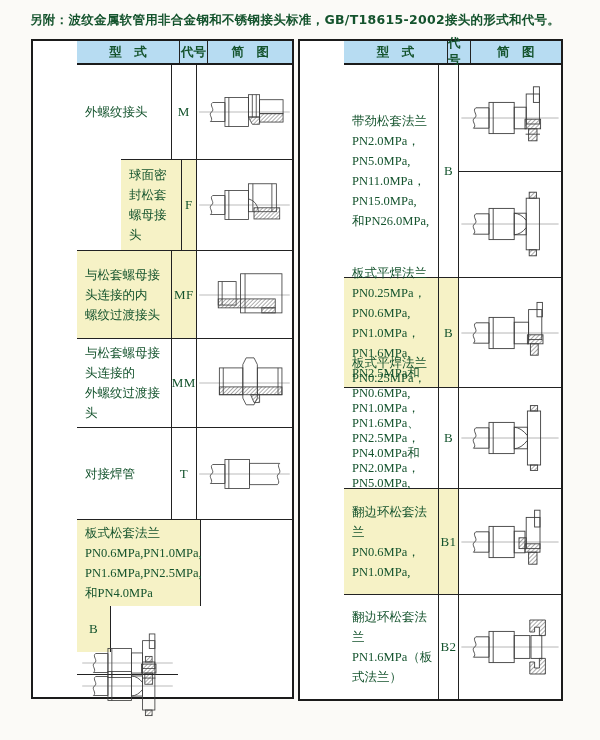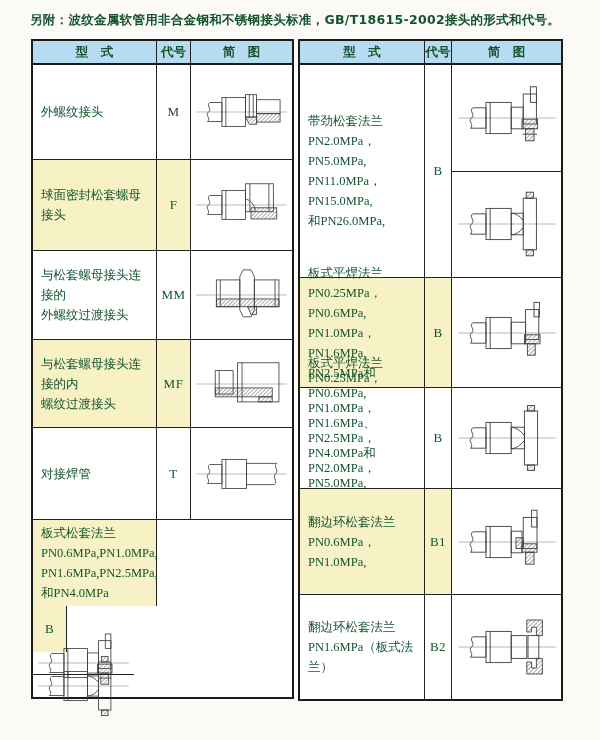--- a/index.html
+++ b/index.html
@@ -16,20 +16,21 @@
   .title {
     position: absolute; left: 30px; top: 12px; width: 555px;
     font-family: "DejaVu Sans", "Liberation Sans", sans-serif;
     font-weight: 700; font-size: 12.5px; letter-spacing: 0.3px;
     white-space: nowrap;
   }
   .tbl {
     position: absolute; top: 39px;
     border: 2px solid var(--border, #1b1b1b);
     background: #fff;
+    padding-left: 44px;
   }
   .tbl-left  { left: 31px;  width: 263px; }
   .tbl-right { left: 298px; width: 265px; }
   .hrow {
     display: flex; height: 24px;
     background: var(--hdr, #b7dcf2);
     border-bottom: 2px solid var(--border, #1b1b1b);
   }
   .hcell {
     display: flex; align-items: center; justify-content: center;
@@ -100,21 +101,21 @@
                 <line x1="99" y1="24" x2="99" y2="64"></line>
                 <line x1="106" y1="24" x2="106" y2="64"></line>
                 <rect x="112" y="33" width="42" height="25"></rect>
                 <rect x="112" y="58" width="42" height="15" fill="url(#H)"></rect>
                 <path d="M92 64 h20 v13 h-13 Z" fill="url(#H)"></path>
               </g>
             </svg>
           </div>
         </div>
       </div>
-      <div class="row hl" style="height: 91px;">
+      <div class="row hl" style="height: 91px; margin-left: 44px;">
         <div class="cell type c0">
           <div class="lines" style="line-height: 20px;">
             <div>球面密封松套螺母接头</div>
           </div>
         </div>
         <div class="cell code c1">
           <span>F</span>
         </div>
         <div class="cell diag c2">
           <div class="sub">
@@ -122,20 +123,46 @@
               <g fill="none" stroke="#3e3e3e" stroke-width="1.5" stroke-linejoin="miter">
                 <line x1="4" y1="55" x2="166" y2="55" stroke="#777" stroke-width="0.9"></line>
                 <path d="M50 38 H28 c-7 5 5 12 -2 17 c-7 5 5 12 -2 17 H50 Z"></path>
                 <rect x="50" y="29" width="42" height="52"></rect>
                 <line x1="57" y1="29" x2="57" y2="81"></line>
                 <rect x="92" y="17" width="50" height="50"></rect>
                 <line x1="100" y1="17" x2="100" y2="67"></line>
                 <line x1="134" y1="17" x2="134" y2="67"></line>
                 <path d="M92 44 q16 4 18 23"></path>
                 <rect x="102" y="60" width="46" height="20" fill="url(#H)"></rect>
+              </g>
+            </svg>
+          </div>
+        </div>
+      </div>
+      <div class="row hl" style="height: 88px;">
+        <div class="cell type c0">
+          <div class="lines" style="line-height: 20px;">
+            <div>与松套螺母接头连接的内</div>
+            <div>螺纹过渡接头</div>
+          </div>
+        </div>
+        <div class="cell code c1">
+          <span>MF</span>
+        </div>
+        <div class="cell diag c2">
+          <div class="sub">
+            <svg viewBox="0 0 170 110" width="95" height="68" preserveAspectRatio="xMidYMid meet">
+              <g fill="none" stroke="#3e3e3e" stroke-width="1.5" stroke-linejoin="miter">
+                <line x1="4" y1="55" x2="166" y2="55" stroke="#777" stroke-width="0.9"></line>
+                <rect x="38" y="31" width="32" height="42"></rect>
+                <line x1="45" y1="31" x2="45" y2="73"></line>
+                <rect x="78" y="17" width="74" height="70"></rect>
+                <line x1="86" y1="17" x2="86" y2="87"></line>
+                <rect x="38" y="62" width="102" height="16" fill="url(#H)"></rect>
+                <rect x="116" y="78" width="24" height="9" fill="url(#H)"></rect>
               </g>
             </svg>
           </div>
         </div>
       </div>
       <div class="row" style="height: 89px;">
         <div class="cell type c0">
           <div class="lines" style="line-height: 20px;">
             <div>与松套螺母接头连接的</div>
             <div>外螺纹过渡接头</div>
@@ -154,46 +181,20 @@
                 <path d="M88 10 h14 l6 12 v60 l-6 12 h-14 l-6 -12 V22 Z"></path>
                 <rect x="108" y="28" width="44" height="48"></rect>
                 <line x1="145" y1="28" x2="145" y2="76"></line>
                 <rect x="40" y="62" width="112" height="14" fill="url(#H)"></rect>
                 <path d="M96 76 h16 v14 h-10 Z" fill="url(#H)"></path>
               </g>
             </svg>
           </div>
         </div>
       </div>
-      <div class="row hl" style="height: 88px;">
-        <div class="cell type c0">
-          <div class="lines" style="line-height: 20px;">
-            <div>与松套螺母接头连接的内</div>
-            <div>螺纹过渡接头</div>
-          </div>
-        </div>
-        <div class="cell code c1">
-          <span>MF</span>
-        </div>
-        <div class="cell diag c2">
-          <div class="sub">
-            <svg viewBox="0 0 170 110" width="95" height="68" preserveAspectRatio="xMidYMid meet">
-              <g fill="none" stroke="#3e3e3e" stroke-width="1.5" stroke-linejoin="miter">
-                <line x1="4" y1="55" x2="166" y2="55" stroke="#777" stroke-width="0.9"></line>
-                <rect x="38" y="31" width="32" height="42"></rect>
-                <line x1="45" y1="31" x2="45" y2="73"></line>
-                <rect x="78" y="17" width="74" height="70"></rect>
-                <line x1="86" y1="17" x2="86" y2="87"></line>
-                <rect x="38" y="62" width="102" height="16" fill="url(#H)"></rect>
-                <rect x="116" y="78" width="24" height="9" fill="url(#H)"></rect>
-              </g>
-            </svg>
-          </div>
-        </div>
-      </div>
       <div class="row" style="height: 92px; align-items: flex-end;">
         <div class="cell type c0">
           <div class="lines" style="line-height: 20px;">
             <div>对接焊管</div>
           </div>
         </div>
         <div class="cell code c1">
           <span>T</span>
         </div>
         <div class="cell diag c2">

